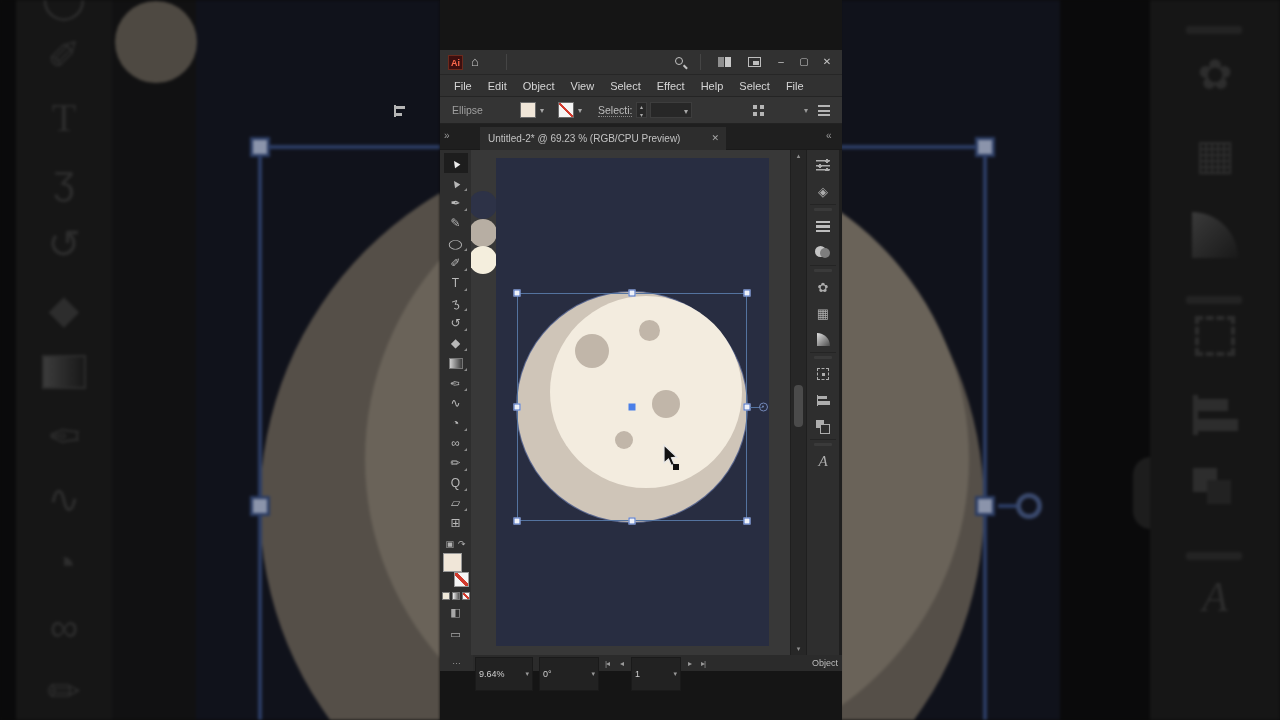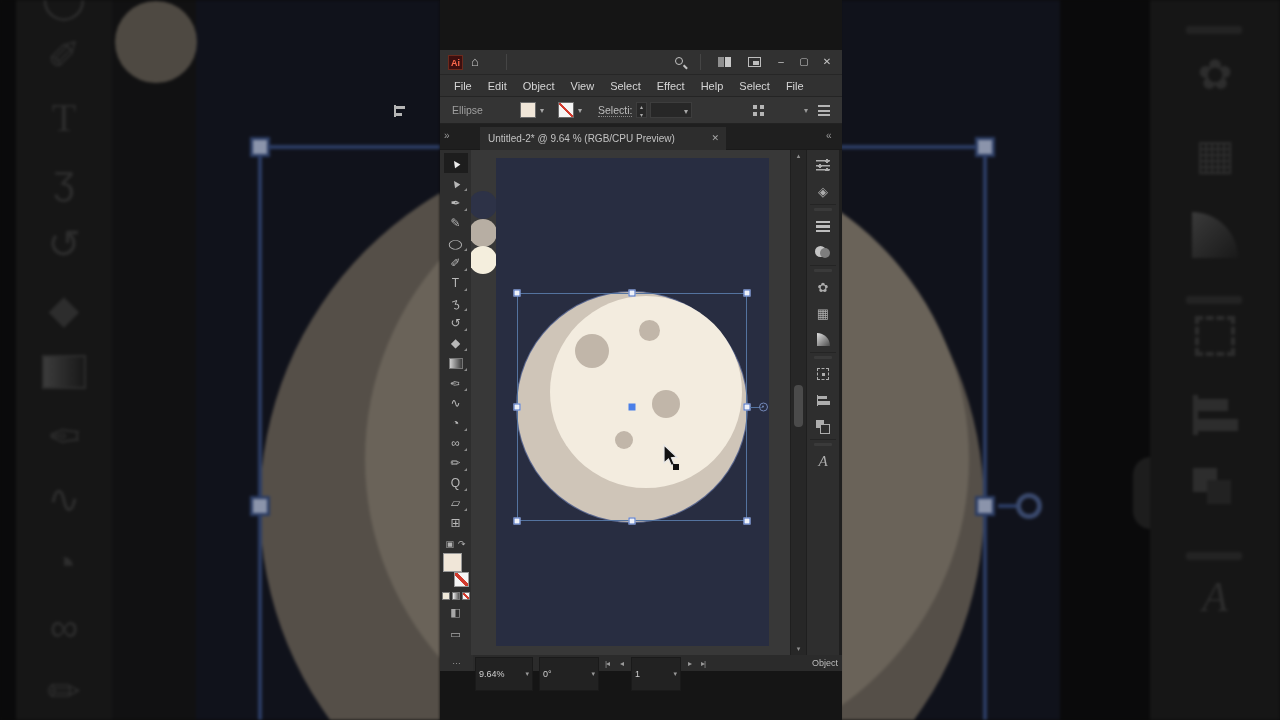--- a/index.html
+++ b/index.html
@@ -273,21 +273,21 @@
         </span>
       <span class="grid4" data-name="transform-grid-icon"></span>
       <span class="alignopt" data-name="align-icon"><i></i><i></i></span>
       <span class="alignchev" data-name="chevron-down-icon">▾</span>
       <span class="listico" data-name="options-menu-icon"></span>
     </div>
 
     <div class="tabbar" data-name="document-tab-bar">
       <span class="tab-collapse" data-name="expand-panels-left-icon" style="left:4px;">»</span>
       <span class="doc-tab" data-name="document-tab">
-        <span data-name="document-tab-title">Untitled-2* @ 9.64 % (RGB/CPU Preview)</span>
+        <span data-name="document-tab-title">Untitled-2* @ 69.23 % (RGB/CPU Preview)</span>
         <span class="closex" data-name="close-tab-icon">✕</span>
       </span>
       <span class="tab-collapse" data-name="collapse-panels-right-icon" style="left:386px;">«</span>
     </div>
 
     <div class="mainrow" data-name="workspace">
 
       <div class="toolbar" data-name="toolbar">
         <div style="display:contents;"><div class="tool active" data-name="tool-selection-icon">
               <span class="glyph">▲</span>

